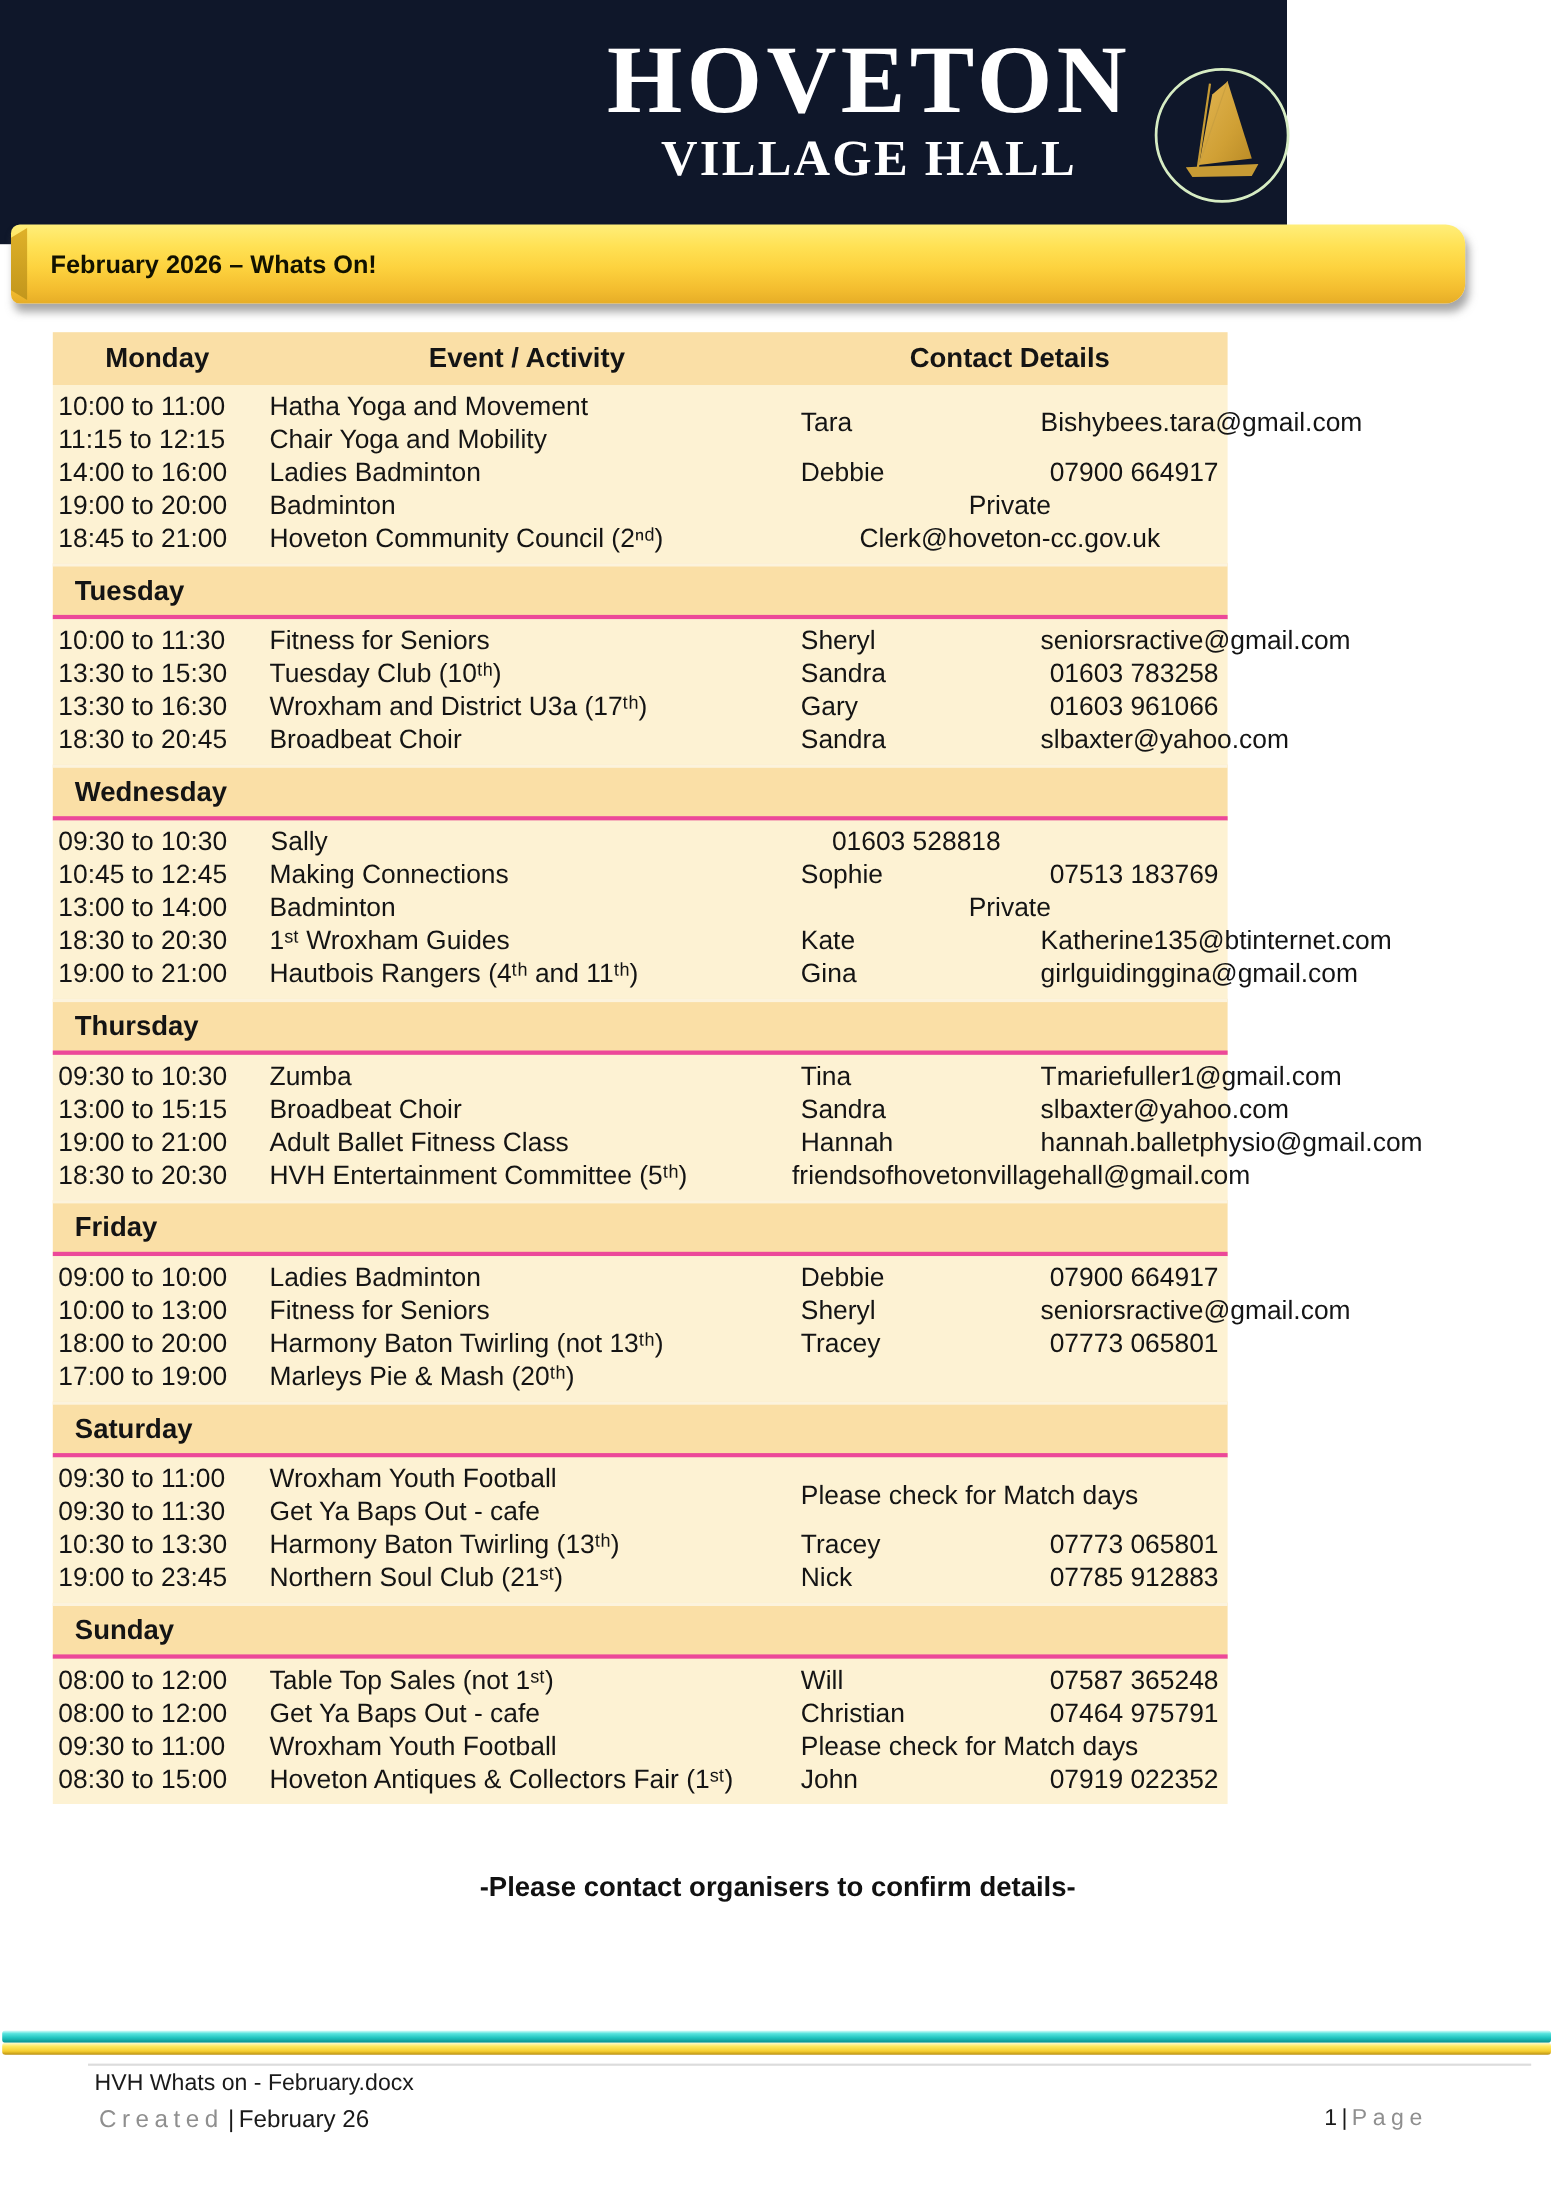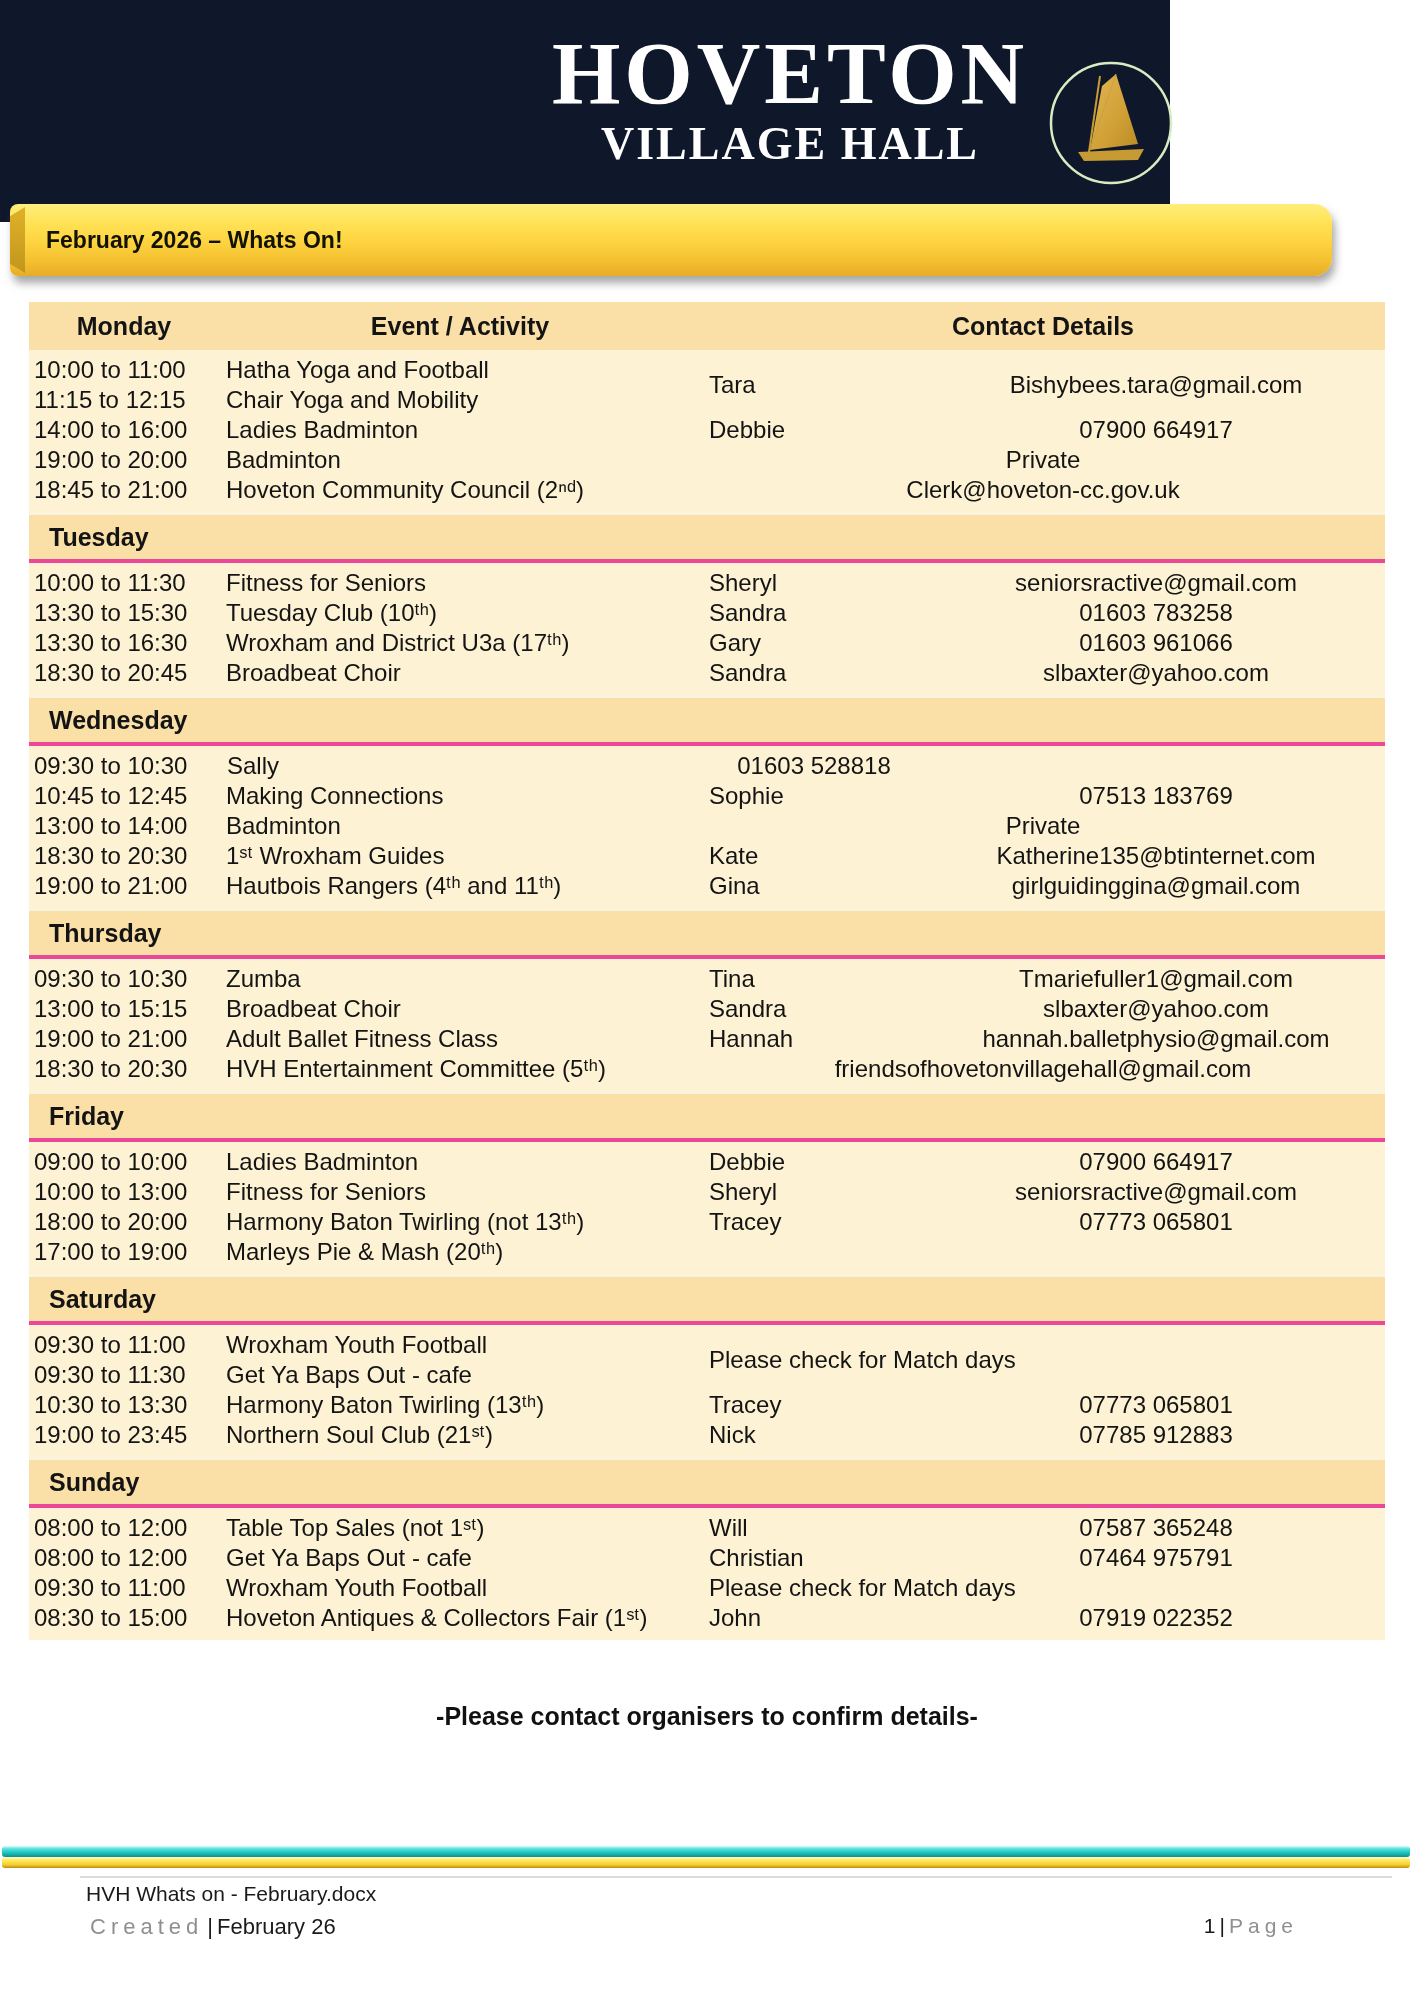--- a/index.html
+++ b/index.html
@@ -18,21 +18,21 @@
   .ribbon{position:absolute;left:10px;top:204px;width:1322px;height:72px;
           background:linear-gradient(180deg,#ffee7a 0%,#ffe154 28%,#fdd23e 55%,#f3bd2f 82%,#e6ad27 100%);
           border-radius:8px 18px 18px 8px;
           box-shadow:3px 7px 8px rgba(95,95,95,.55);}
   .ribbon::before{content:"";position:absolute;left:0;top:3px;bottom:3px;width:15px;
           background:linear-gradient(180deg,#dfb129,#c2961c);
           clip-path:polygon(0 14%,100% 0,100% 100%,0 86%);border-radius:6px 0 0 6px;}
   .ribbon-title{position:absolute;left:36px;top:0;line-height:72px;font-size:23px;font-weight:bold;color:#121200;}
 
   
-  .schedule{position:absolute;left:29px;top:302px;width:1356px;font-size:24px;}
+  .schedule{position:absolute;left:48px;top:302px;width:1068px;font-size:24px;}
   .sched-header{display:grid;grid-template-columns:190px 482px 1fr;height:48px;align-items:center;
           background:#fadfa6;font-weight:bold;font-size:25px;}
   .sched-header .hc{text-align:center;}
   .rows{background:#fdf2d3;padding:5px 0 7px 0;}
   .row{display:grid;grid-template-columns:190px 482px 226px 1fr;align-items:center;}
   .row .line{line-height:30px;}
   .cell.time{padding-left:5px;}
   .cell.event{padding-left:7px;}
   .cell.cname{padding-left:8px;line-height:30px;}
   .cell.cdetail{text-align:center;line-height:30px;}
@@ -95,21 +95,21 @@
       <div class="hc">Contact Details</div>
     </div>
     <div id="schedule-body">
         <div class="rows">
           <div class="row">
             <div class="cell time">
               <div class="line">10:00 to 11:00</div>
               <div class="line">11:15 to 12:15</div>
             </div>
             <div class="cell event">
-              <div class="line">Hatha Yoga and Football</div>
+              <div class="line">Hatha Yoga and Movement</div>
               <div class="line">Chair Yoga and Mobility</div>
             </div>
             <div class="cell cname">Tara</div>
             <div class="cell cdetail">Bishybees.tara@gmail.com</div>
           </div>
           <div class="row">
             <div class="cell time">
               <div class="line">14:00 to 16:00</div>
             </div>
             <div class="cell event">

